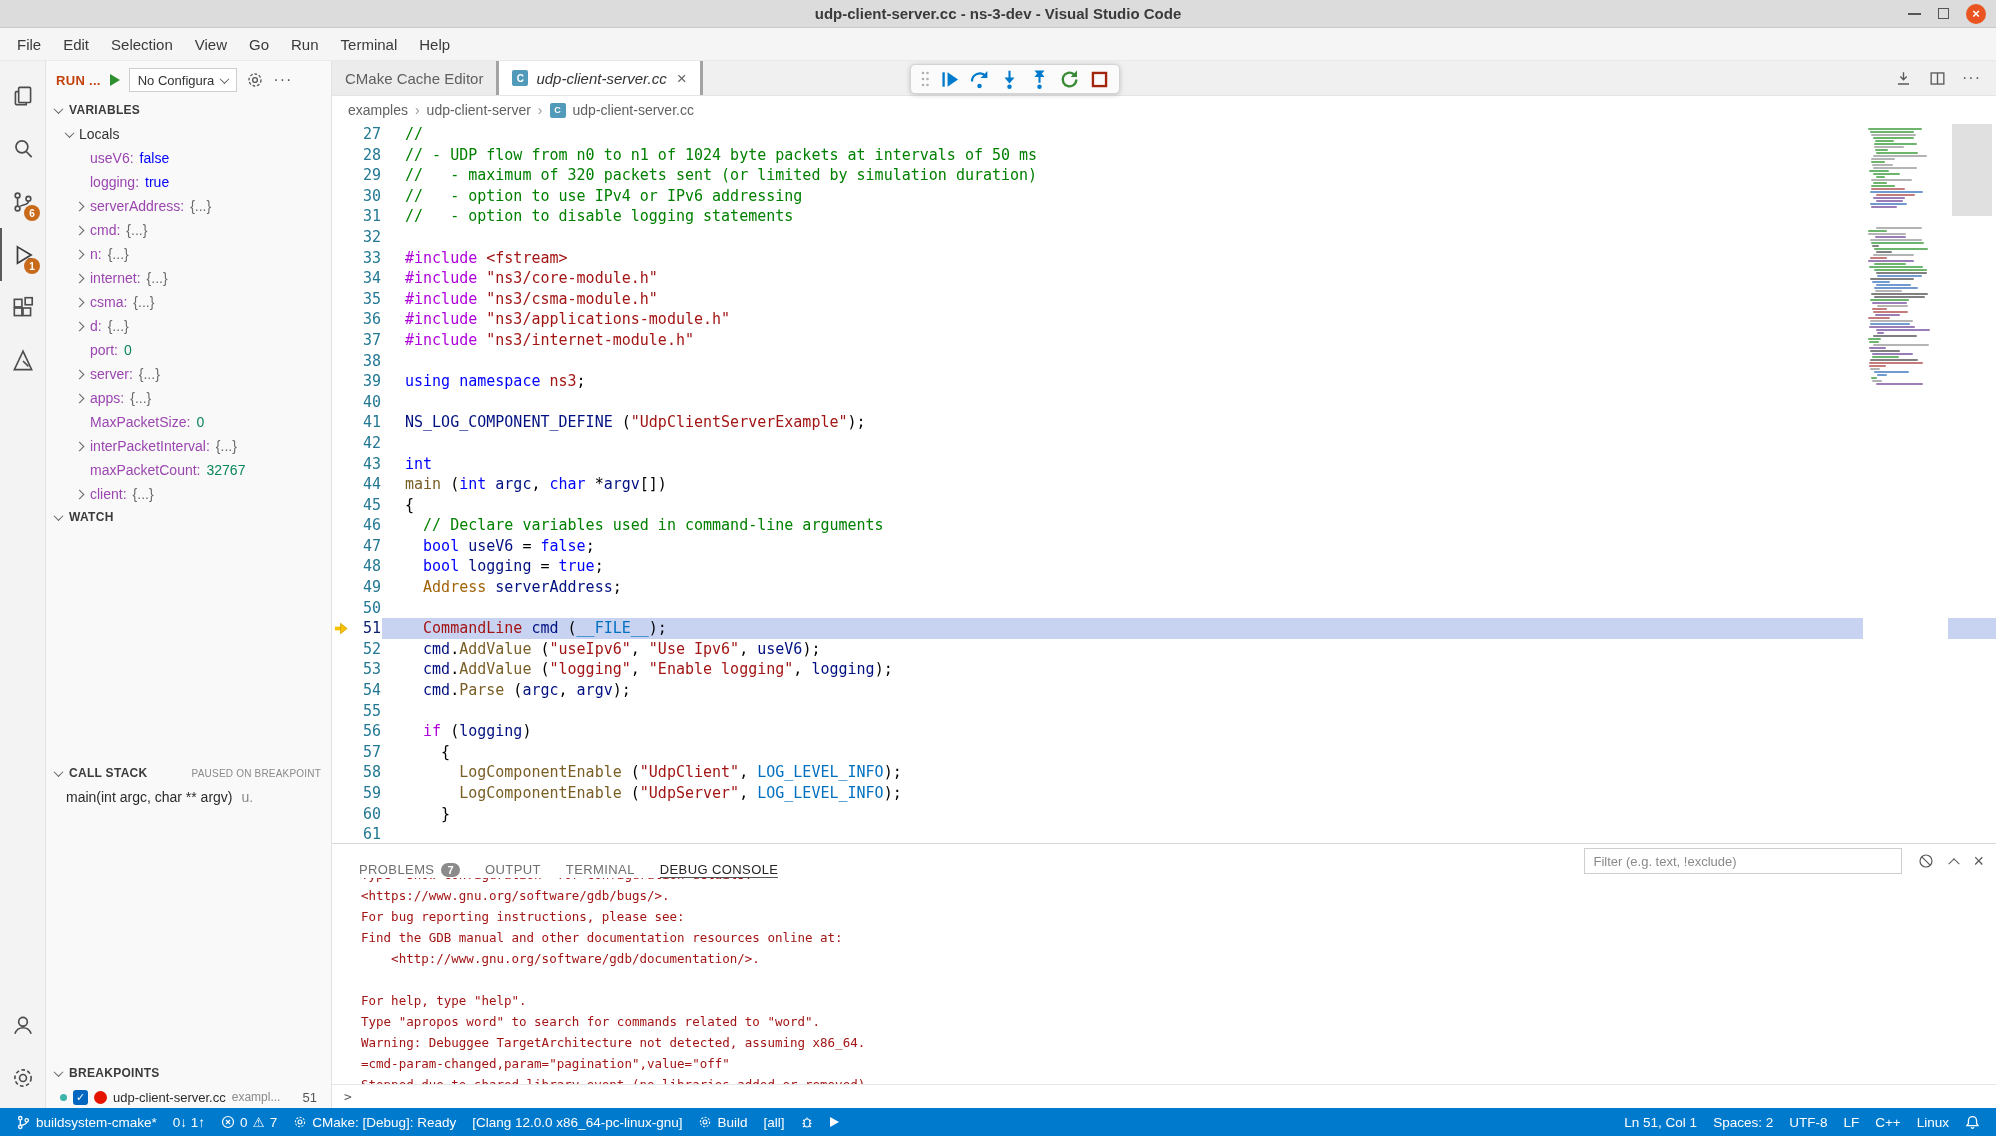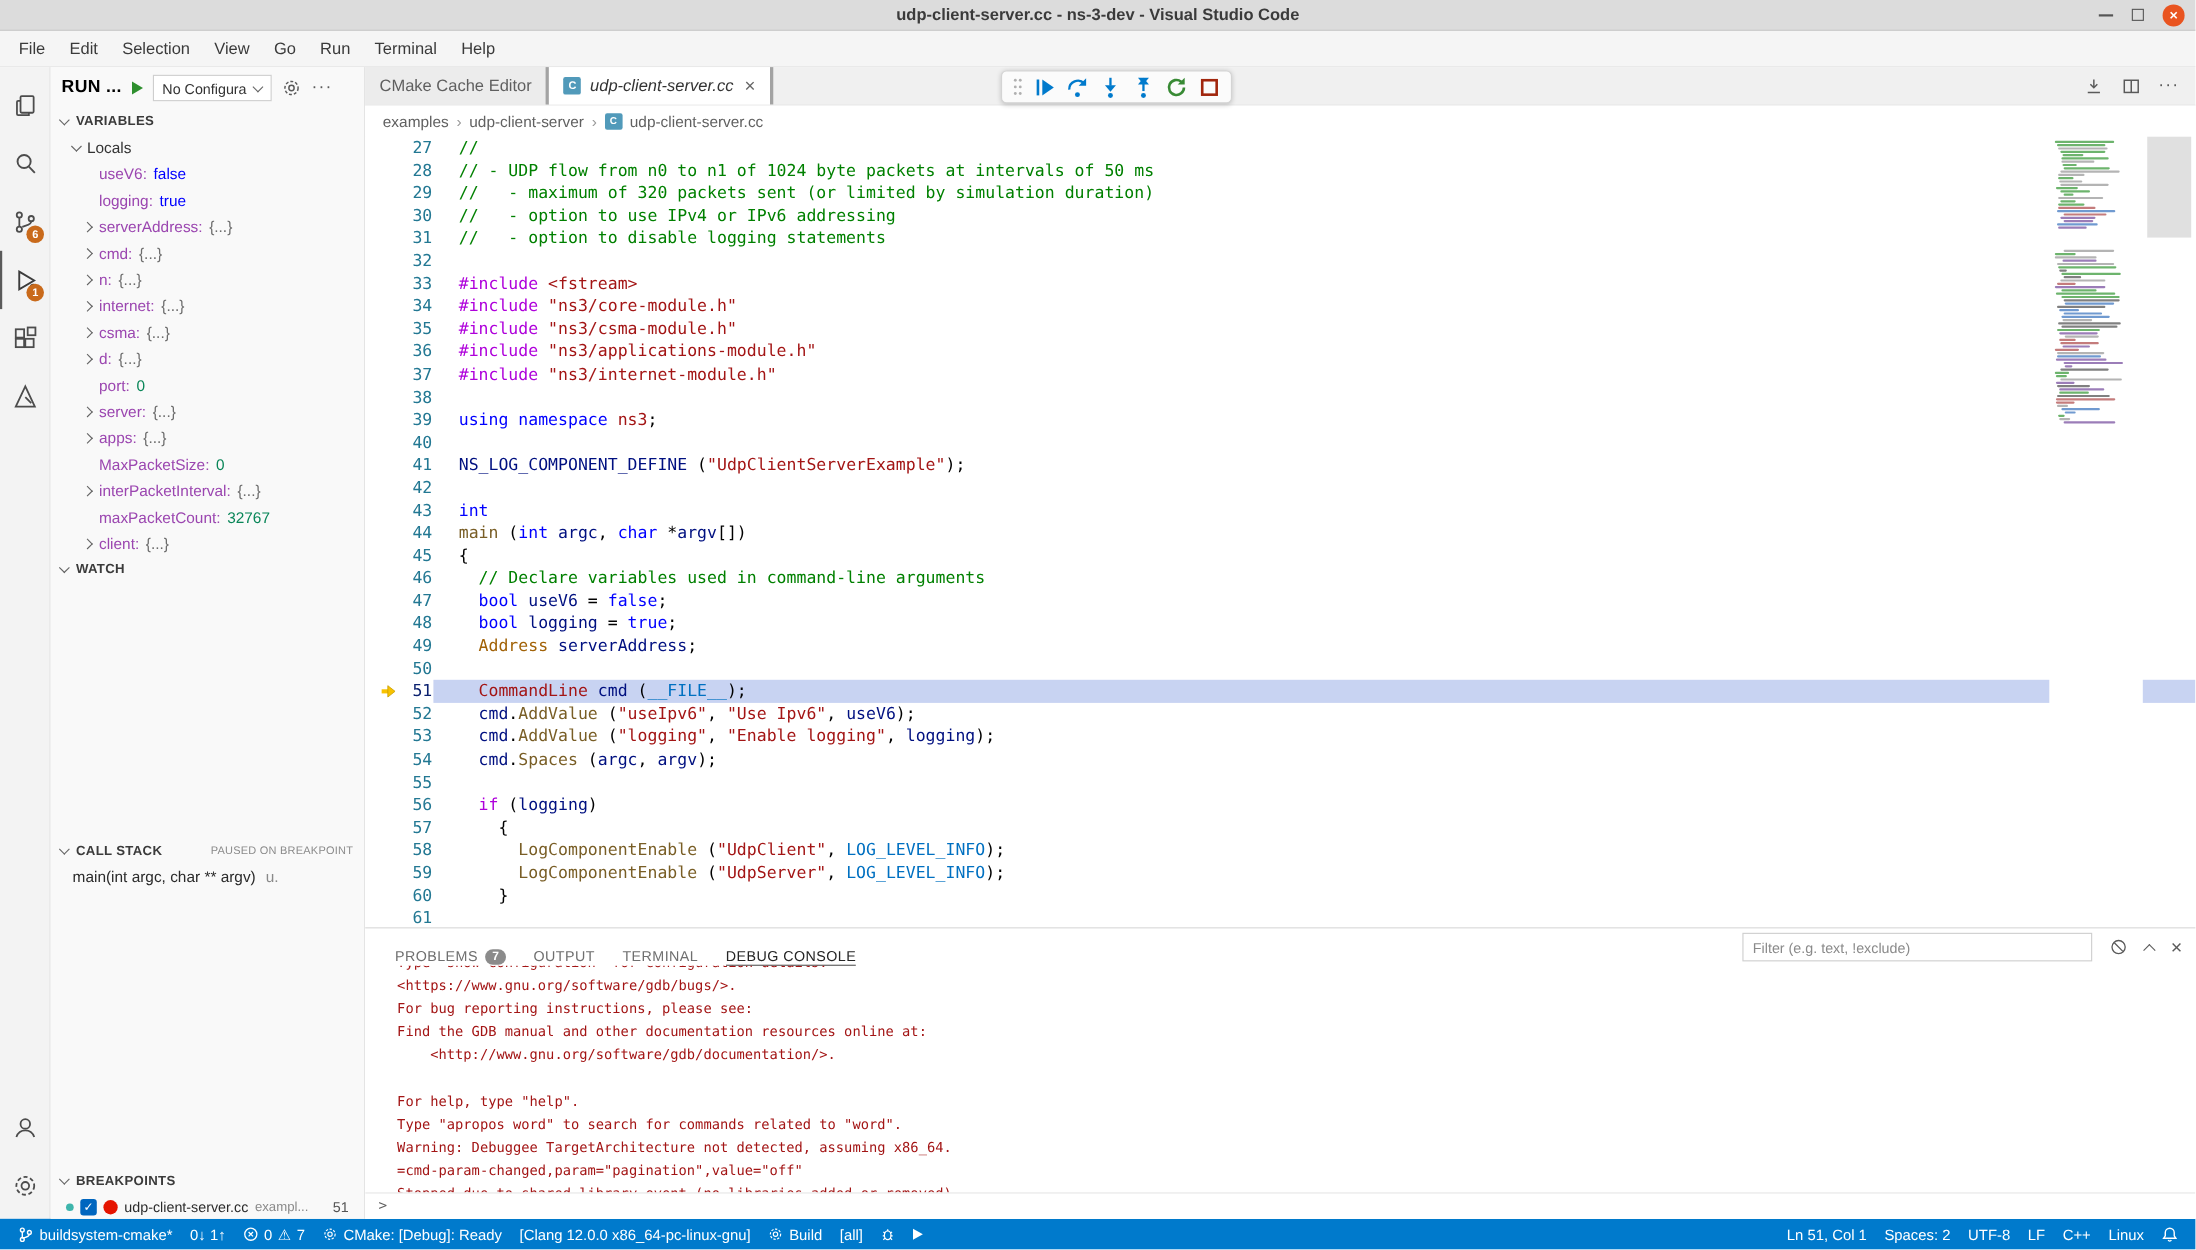--- a/index.html
+++ b/index.html
@@ -30,21 +30,21 @@
     flex-direction:column;align-items:center;padding-top:8px}
   .ab-item{width:45px;height:53px;display:flex;align-items:center;justify-content:center;position:relative}
   .ab-item.active{border-left:2px solid #5a5a5a}
   .ab-badge{position:absolute;right:5px;bottom:7px;min-width:16px;height:16px;border-radius:9px;background:#c96a1b;
     color:#fff;font-size:10px;font-weight:700;display:flex;align-items:center;justify-content:center;padding:0 4px}
   .ab-bottom{margin-top:auto;display:flex;flex-direction:column;align-items:center;margin-bottom:4px}
 
   
   .sidebar{flex:0 0 286px;background:#f9f9f9;border-right:1px solid #e2e2e2;position:relative;overflow:hidden;font-size:14px}
   .run-row{position:absolute;top:4px;left:0;right:0;height:30px;display:flex;align-items:center;padding:0 10px;gap:9px}
-  .run-title{font-size:16px;font-weight:700;color:#000000;letter-spacing:.3px;white-space:nowrap}
+  .run-title{font-size:13px;font-weight:700;color:#c2410c;letter-spacing:.3px;white-space:nowrap}
   .play-tri{width:0;height:0;border-left:10px solid #2e8f2e;border-top:6px solid transparent;border-bottom:6px solid transparent}
   .config-dd{display:flex;align-items:center;gap:7px;border:1px solid #cecece;background:#fff;height:24px;
     padding:0 8px;font-size:13px;color:#333;max-width:128px;white-space:nowrap}
   .icon-btn{color:#5a5a5a;display:flex;align-items:center}
   .dots{font-size:16px;color:#5a5a5a;letter-spacing:1px}
 
   .chev{width:7px;height:7px;border-right:1.5px solid #646464;border-bottom:1.5px solid #646464;display:inline-block}
   .chev.down{transform:rotate(45deg) translate(-1px,-1px)}
   .chev.right{transform:rotate(-45deg)}
   .chev-cell{flex:0 0 14px;display:flex;align-items:center}
@@ -83,21 +83,21 @@
   .dbg-toolbar{position:absolute;top:3px;left:578px;height:30px;background:#fbfbfb;border:1px solid #d4d4d4;
     border-radius:5px;box-shadow:0 1px 5px rgba(0,0,0,.2);display:flex;align-items:center;gap:9px;padding:0 9px;z-index:6}
 
   .breadcrumb{flex:0 0 28px;background:#fff;display:flex;align-items:center;gap:7px;padding-left:16px;
     font-size:14px;color:#616161}
   .crumb-sep{color:#9a9a9a}
   .file-icon.small{width:15px;height:15px;font-size:9px}
 
   
   .code-area{flex:1;position:relative;overflow:hidden;background:#fff}
-  .code-lines{position:absolute;left:12px;top:0;right:133px}
+  .code-lines{position:absolute;left:0;top:0;right:133px}
   .code-line{display:flex;height:20.6px;line-height:20.6px;font-family:"DejaVu Sans Mono",monospace;font-size:15px;position:relative}
   .code-line.current::before{content:"";position:absolute;left:50px;right:-133px;top:0;bottom:0;background:#c8d3f2}
   .gutter{flex:0 0 73px;display:flex;justify-content:flex-end;padding-right:24px;color:#237893;position:relative;z-index:1}
   .current .ln{color:#0b216f}
   .dbg-arrow{position:absolute;left:2px;top:3px;display:flex}
   .code-text{white-space:pre;position:relative;z-index:1;color:#000}
   .tk-c{color:#008000}.tk-d{color:#af00db}.tk-k{color:#0000ff}.tk-s{color:#a31515}.tk-t{color:#a16207}
   .tk-f{color:#795e26}.tk-v{color:#001080}.tk-e{color:#0070c1}.tk-n{color:#a31515}.tk-p{color:#000}
   .minimap{position:absolute;right:48px;top:0;width:85px;height:100%;background:#fff;overflow:hidden}
   .mm-bar{position:absolute;height:2px;opacity:.75;border-radius:1px}
@@ -627,21 +627,21 @@
             <div class="code-line">
               <div class="gutter">
                 <span class="ln">53</span>
               </div>
               <div class="code-text"><span class="tk-p">  </span><span class="tk-v">cmd</span><span class="tk-p">.</span><span class="tk-f">AddValue</span><span class="tk-p"> (</span><span class="tk-s">"logging"</span><span class="tk-p">, </span><span class="tk-s">"Enable logging"</span><span class="tk-p">, </span><span class="tk-v">logging</span><span class="tk-p">);</span></div>
             </div>
             <div class="code-line">
               <div class="gutter">
                 <span class="ln">54</span>
               </div>
-              <div class="code-text"><span class="tk-p">  </span><span class="tk-v">cmd</span><span class="tk-p">.</span><span class="tk-f">Spaces</span><span class="tk-p"> (</span><span class="tk-v">argc</span><span class="tk-p">, </span><span class="tk-v">argv</span><span class="tk-p">);</span></div>
+              <div class="code-text"><span class="tk-p">  </span><span class="tk-v">cmd</span><span class="tk-p">.</span><span class="tk-f">Parse</span><span class="tk-p"> (</span><span class="tk-v">argc</span><span class="tk-p">, </span><span class="tk-v">argv</span><span class="tk-p">);</span></div>
             </div>
             <div class="code-line">
               <div class="gutter">
                 <span class="ln">55</span>
               </div>
               <div class="code-text"></div>
             </div>
             <div class="code-line">
               <div class="gutter">
                 <span class="ln">56</span>

